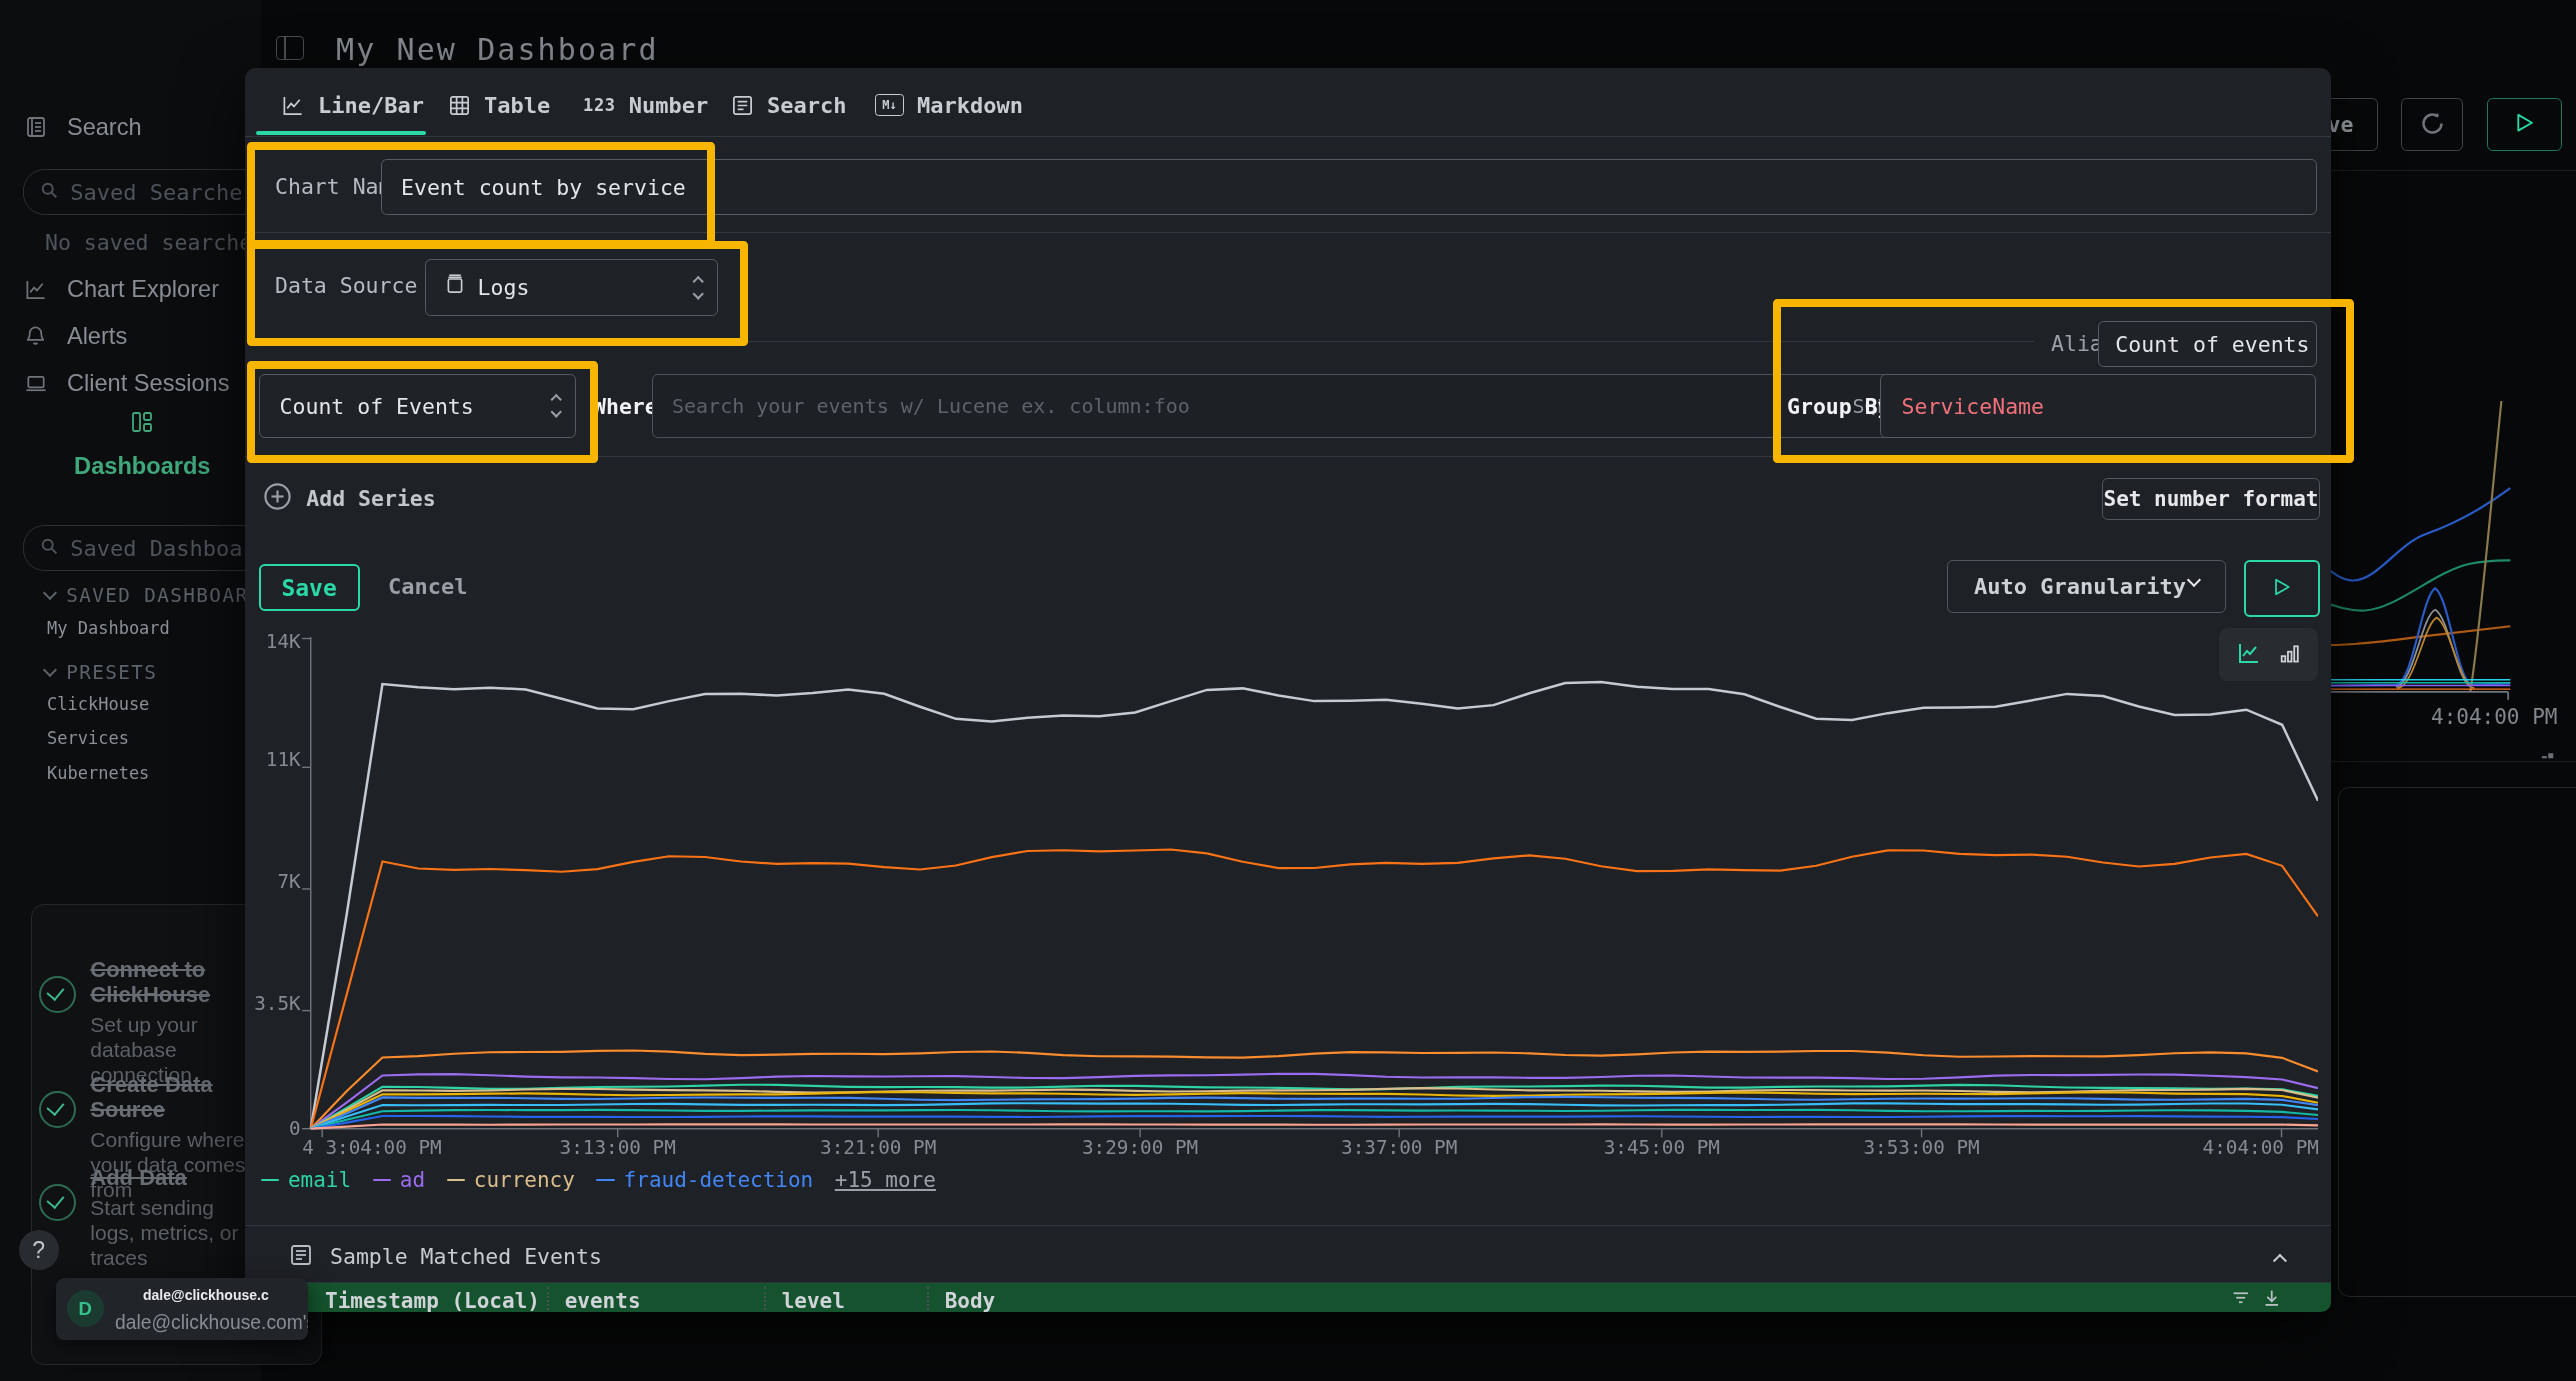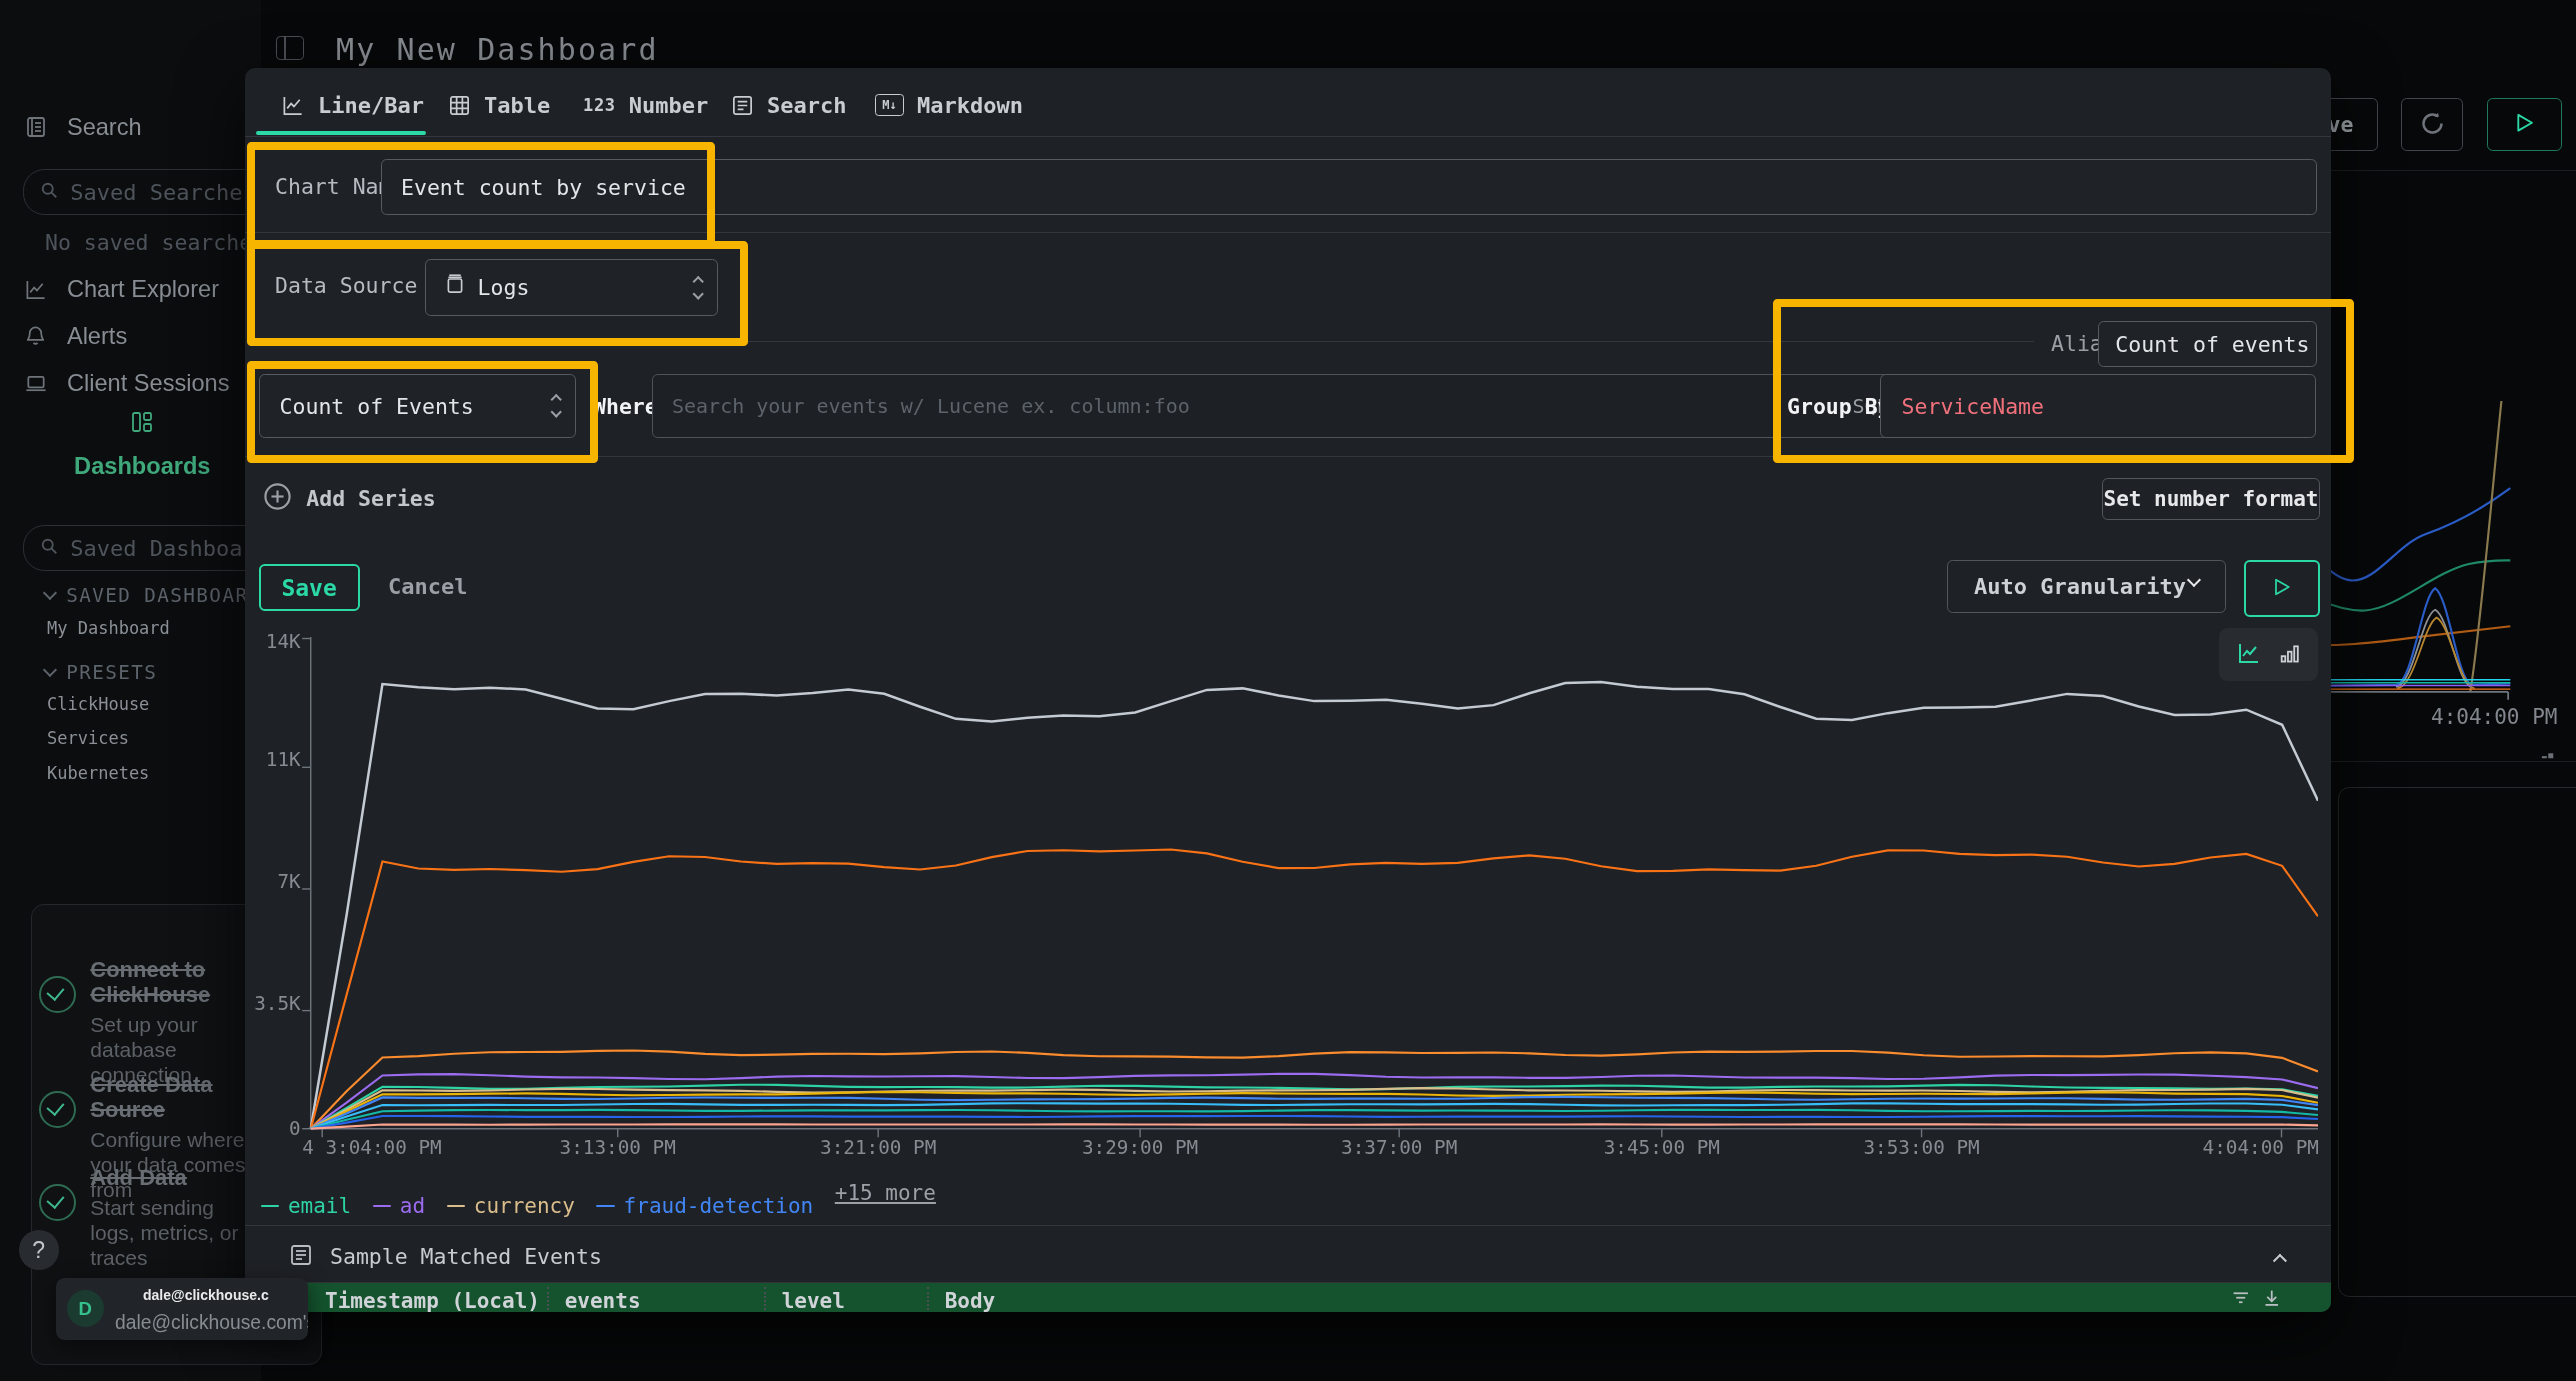--- a/index.html
+++ b/index.html
@@ -438,21 +438,21 @@
         <text x="-62" y="722" fill="#858b91" font-size="27" text-anchor="start" font-family="DejaVu Sans Mono,monospace">Aug 4 3:04:00 PM</text>
         <text x="444" y="722" fill="#858b91" font-size="27" text-anchor="middle" font-family="DejaVu Sans Mono,monospace">3:13:00 PM</text>
         <text x="808" y="722" fill="#858b91" font-size="27" text-anchor="middle" font-family="DejaVu Sans Mono,monospace">3:21:00 PM</text>
         <text x="1174" y="722" fill="#858b91" font-size="27" text-anchor="middle" font-family="DejaVu Sans Mono,monospace">3:29:00 PM</text>
         <text x="1536" y="722" fill="#858b91" font-size="27" text-anchor="middle" font-family="DejaVu Sans Mono,monospace">3:37:00 PM</text>
         <text x="1903" y="722" fill="#858b91" font-size="27" text-anchor="middle" font-family="DejaVu Sans Mono,monospace">3:45:00 PM</text>
         <text x="2266" y="722" fill="#858b91" font-size="27" text-anchor="middle" font-family="DejaVu Sans Mono,monospace">3:53:00 PM</text>
         <text x="2740" y="722" fill="#858b91" font-size="27" text-anchor="middle" font-family="DejaVu Sans Mono,monospace">4:04:00 PM</text>
       </svg>
     <div class="legend">
-        <span id="legend-items" style="display:flex;gap:21.5px;margin-top:26px;">
+        <span id="legend-items" style="display:flex;gap:21.5px;">
           <span class="li">
             <span class="dash" style="background: rgb(46, 211, 165);"></span>
             <span style="color: rgb(46, 211, 165);">email</span>
           </span>
           <span class="li">
             <span class="dash" style="background: rgb(155, 108, 240);"></span>
             <span style="color: rgb(155, 108, 240);">ad</span>
           </span>
           <span class="li">
             <span class="dash" style="background: rgb(217, 189, 139);"></span>

